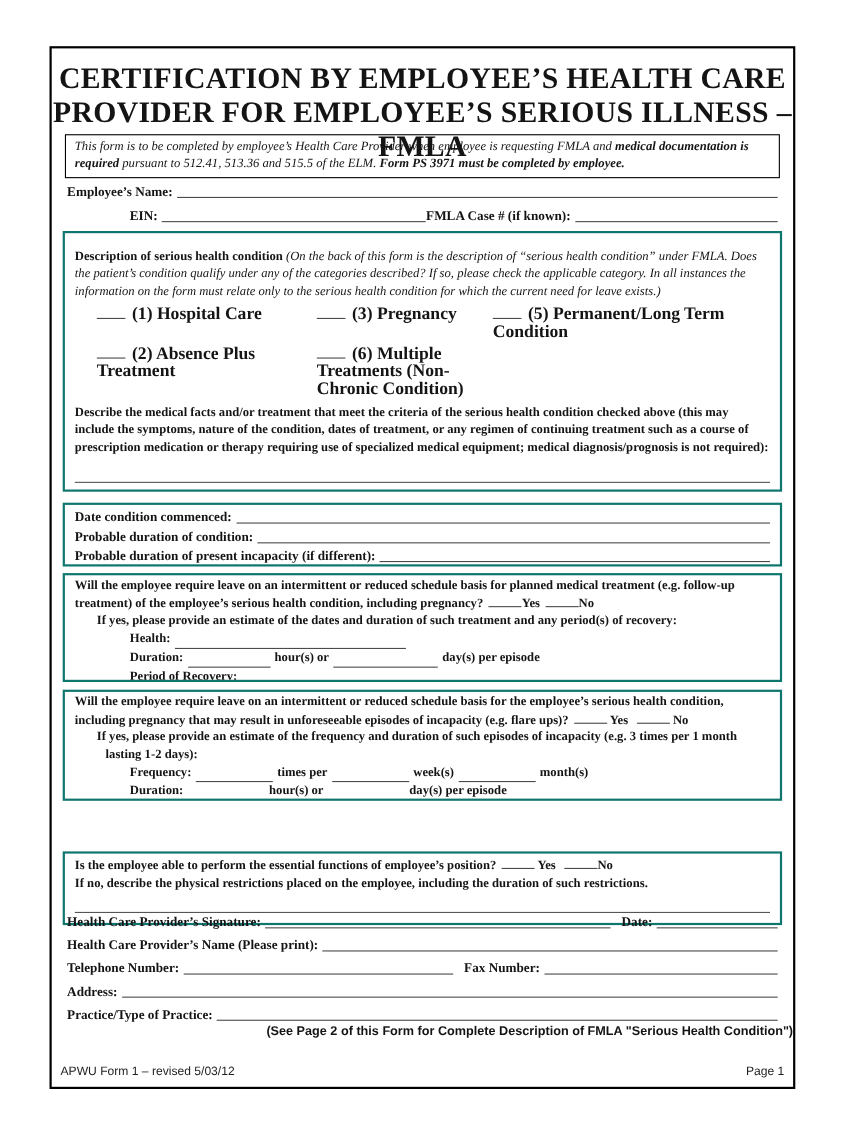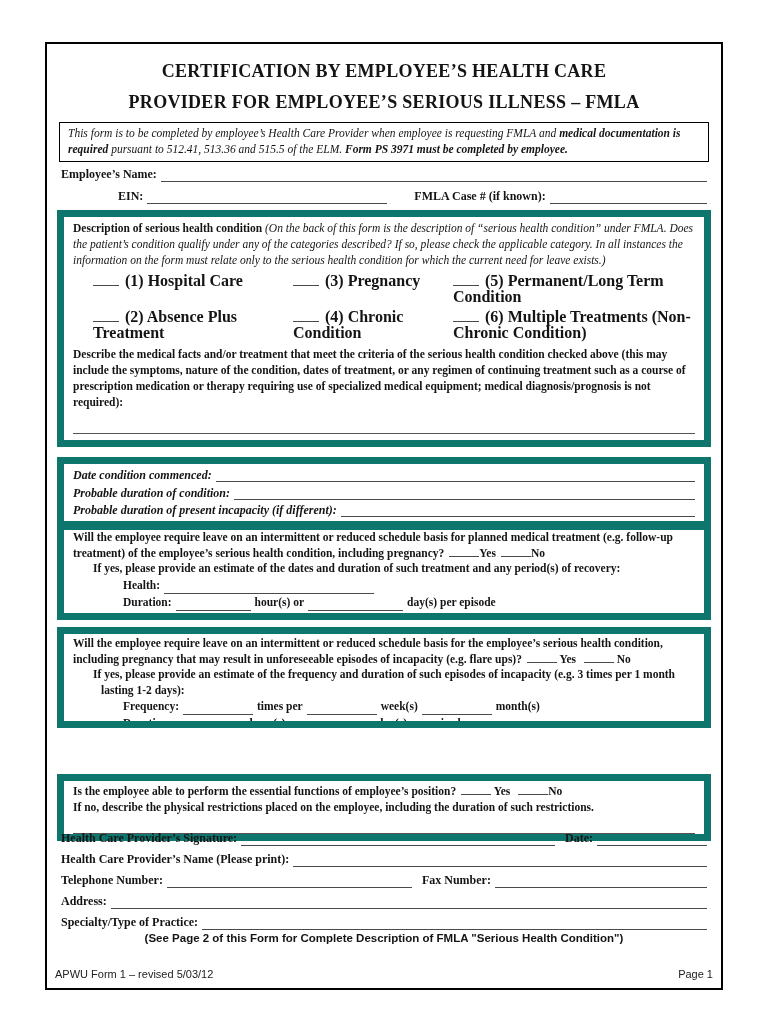--- a/index.html
+++ b/index.html
@@ -9,85 +9,85 @@
     font-family:"Liberation Serif", serif; color:#141414;
     overflow:hidden;
   }
   .frame {
     position:absolute; left:45px; top:42px; width:678px; height:948px;
     border:2px solid #000; background:#fff;
   }
   
   .title {
     position:absolute; top:12px; left:0; right:0;
-    text-align:center; font-weight:bold; font-size:18px; line-height:31px;
+    text-align:center; font-weight:bold; font-size:27px; line-height:31px;
     letter-spacing:0.3px;
   }
   
   .notice {
     position:absolute; top:78px; left:12px; right:12px; height:40px;
     border:1.5px solid #000; padding:3px 8px;
     font-style:italic; font-size:11.5px; line-height:15.5px;
   }
   .notice .b { font-weight:bold; }
   
-  .row { display:flex; align-items:center; font-weight:bold; font-size:12px; line-height:17px; }
+  .row { display:flex; align-items:flex-start; font-weight:bold; font-size:12px; line-height:17px; }
   .row .lbl { white-space:nowrap; }
   .fill { border-bottom:1px solid #4a4a4a; height:14px; margin-left:4px; }
   .grow { flex:1 1 auto; }
   .blank {
     display:inline-block; border-bottom:1px solid #4a4a4a; height:10px;
   }
   .w26{width:26px} .w30{width:30px} .w70{width:70px} .w75{width:75px}
   .w95{width:95px} .w210{width:210px} .w225{width:225px} .w240{width:240px}
   .w245{width:245px} .w110{width:110px}
   
   .identity { position:absolute; top:122px; left:14px; right:14px; }
   .identity .row { margin-bottom:5px; }
   .identity .row2 { padding-left:57px; }
   
   .box {
     position:absolute; left:10px; right:10px;
-    border:7px solid #0f766e; padding:4px 9px; overflow:hidden;
+    border:2px solid #0f766e; padding:14px 9px; overflow:hidden;
     font-size:11.5px; line-height:15.8px;
   }
   .q { font-weight:bold; }
   .desc-box { top:166px; height:237px; }
   .desc-head .b { font-weight:bold; }
   .desc-head .i { font-style:italic; }
   .cats {
     display:grid; grid-template-columns:200px 160px 1fr;
     padding-left:20px; margin-top:5px; row-gap:4px;
     font-weight:bold; font-size:16px; line-height:16px;
   }
   .cat .blank { margin-right:6px; }
   .describe { margin-top:6px; font-weight:bold; }
   .wlines { margin-top:4px; }
   .wline { height:19px; border-bottom:1px solid #555; }
-  .dates-box { top:413px; height:73px; padding-top:3px;font-style:italic; }
+  .dates-box { top:413px; height:58px; padding-top:3px; }
   .dates-box .row { line-height:16px; margin-bottom:1.5px; }
   .int1-box { top:477px; height:99px; padding-top:2px; line-height:15.5px; }
   .int2-box { top:583px; height:101px; padding-top:2px; line-height:15.5px; }
   .ess-box  { top:730px; height:67px; padding-top:3px; line-height:15.5px; }
   .ifline { padding-left:20px; font-weight:bold; }
   .ifline2 { padding-left:28px; font-weight:bold; }
   .subrow { padding-left:50px; height:17px; line-height:17px; font-weight:bold; display:flex; align-items:flex-end; }
   .subrow .blank { margin:0 4px; height:12px; }
   .subrow .lbl { white-space:nowrap; }
   .yes-no .blank { margin-left:5px; height:11px; }
   .yes-no .yn { font-weight:bold; }
   .ess-lines { margin-top:5px; }
   .ess-lines .wline { height:14px; }
   
   .provider { position:absolute; top:786px; left:14px; right:14px; }
   .provider .row { margin-bottom:4px; height:17px; }
   .provider .row .lbl2 { white-space:nowrap; margin-left:10px; }
   
   .see-note {
-    position:absolute; top:888px; left:0; right:0; text-align:center;
+    position:absolute; top:888px; left:0; right:0; text-align:right;
     font-family:"Liberation Sans", sans-serif; font-weight:bold; font-size:11.5px;
   }
   .bottom-row {
     position:absolute; bottom:8px; left:8px; right:8px;
     display:flex; justify-content:space-between;
     font-family:"Liberation Sans", sans-serif; font-size:11px; color:#222;
   }
 </style>
 </head>
 <body>
@@ -105,36 +105,35 @@
     </div>
 
     <div class="identity">
       <div class="row">
         <span class="lbl">Employee’s Name:</span>
         <span class="fill grow"></span>
       </div>
       <div class="row row2">
         <span class="lbl">EIN:</span>
         <span class="fill w240"></span>
-        <span class="lbl" style="margin-left:27px">FMLA Case # (if known):</span>
+        <span class="lbl" style="margin-left:0">FMLA Case # (if known):</span>
         <span class="fill grow"></span>
       </div>
     </div>
 
     <div class="box desc-box">
       <div class="desc-head">
         <span class="b">Description of serious health condition</span>
         <span class="i">(On the back of this form is the description of “serious health condition” under FMLA. Does the patient’s condition qualify under any of the categories described? If so, please check the applicable category. In all instances the information on the form must relate only to the serious health condition for which the current need for leave exists.)</span>
       </div>
       <div class="cats">
         <div class="cat"><span class="blank w26"></span><span>(1) Hospital Care</span></div>
         <div class="cat"><span class="blank w26"></span><span>(3) Pregnancy</span></div>
         <div class="cat"><span class="blank w26"></span><span>(5) Permanent/Long Term Condition</span></div>
         <div class="cat"><span class="blank w26"></span><span>(2) Absence Plus Treatment</span></div>
-        <div class="cat"><span class="blank w26"></span><span>(4) Chronic Condition</span></div>
         <div class="cat"><span class="blank w26"></span><span>(6) Multiple Treatments (Non-Chronic Condition)</span></div>
       </div>
       <div class="describe">Describe the medical facts and/or treatment that meet the criteria of the serious health condition checked above (this may include the symptoms, nature of the condition, dates of treatment, or any regimen of continuing treatment such as a course of prescription medication or therapy requiring use of specialized medical equipment; medical diagnosis/prognosis is not required):</div>
       <div class="wlines">
         <div class="wline"></div>
         <div class="wline"></div>
         <div class="wline"></div>
         <div class="wline"></div>
 
       </div>
@@ -227,21 +226,21 @@
         <span class="lbl">Telephone Number:</span>
         <span class="fill w245"></span>
         <span class="lbl lbl2">Fax Number:</span>
         <span class="fill grow"></span>
       </div>
       <div class="row">
         <span class="lbl">Address:</span>
         <span class="fill grow"></span>
       </div>
       <div class="row">
-        <span class="lbl">Specialty/Type of Practice:</span>
+        <span class="lbl">Practice/Type of Practice:</span>
         <span class="fill grow"></span>
       </div>
     </div>
 
     <div class="see-note">(See Page 2 of this Form for Complete Description of FMLA "Serious Health Condition")</div>
 
     <div class="bottom-row">
       <span>APWU Form 1 – revised 5/03/12</span>
       <span>Page 1</span>
     </div>

